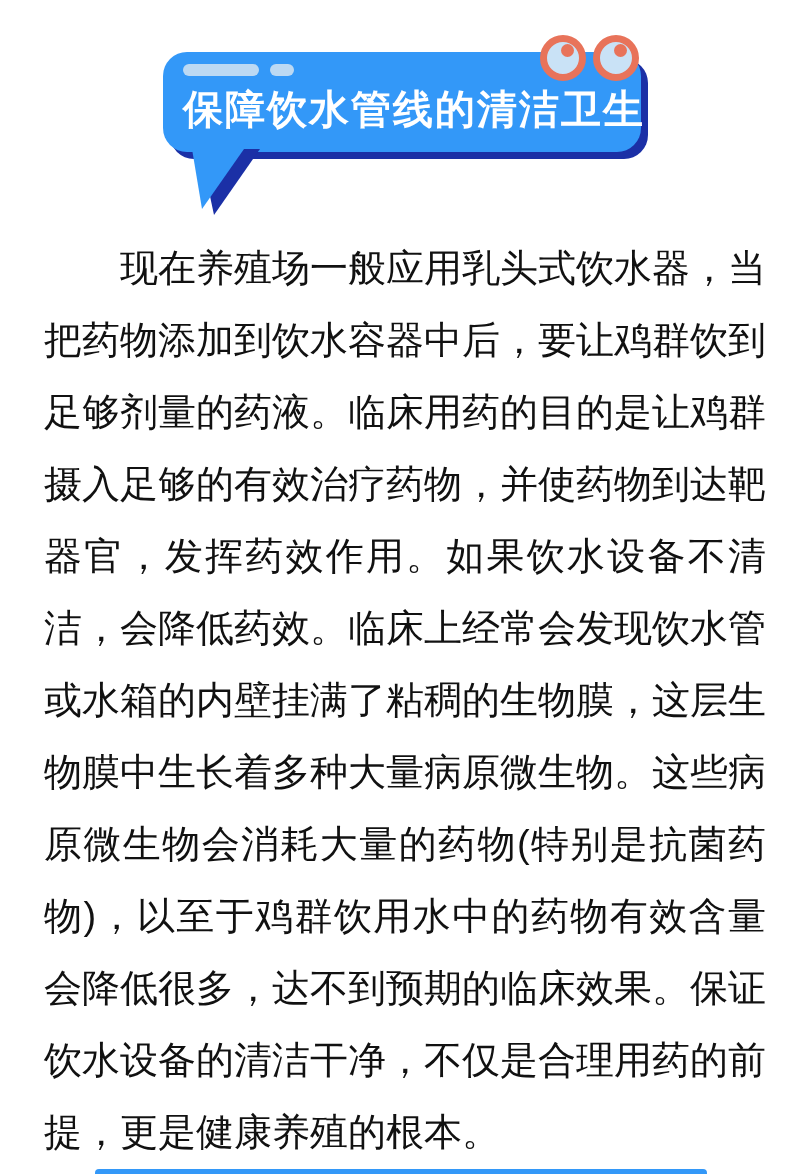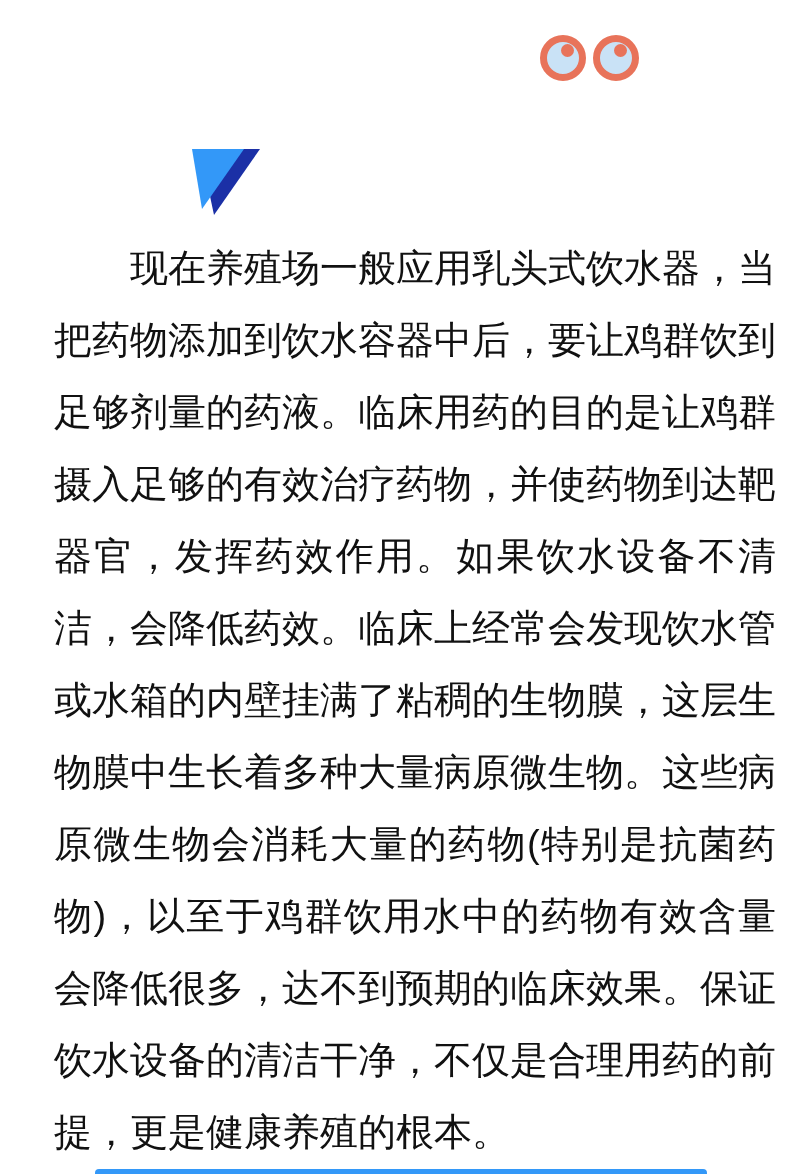--- a/index.html
+++ b/index.html
@@ -55,40 +55,45 @@
   }
   .eye-left{left:540px;}
   .eye-right{left:593px;}
   .eye .pupil{
     position:absolute;right:5px;top:2px;width:13px;height:13px;
     border-radius:50%;background:var(--eye-ring);
   }
 
   
   .article-paragraph{
-    position:absolute;left:54px;top:232px;width:722px;
+    position:absolute;left:44px;top:232px;width:722px;
     font-size:38px;line-height:72px;
     color:var(--text-black);
     text-align:justify;
     text-indent:2em;
     letter-spacing:0;
   }
 
   
   .next-bubble-edge{
     position:absolute;left:95px;top:1169px;width:612px;height:5px;
     background:var(--bubble-blue);
     border-radius:4px 4px 0 0;
   }
 </style>
 </head>
 <body>
 
 <div class="page">
 
+  <div class="title-bubble">
+    <div class="bar bar-long"></div>
+    <div class="bar bar-short"></div>
+    <div class="bubble-title">保障饮水管线的清洁卫生</div>
+  </div>
 
   <svg class="bubble-tail" viewBox="0 0 72 70" xmlns="http://www.w3.org/2000/svg">
     <polygon points="8,0 68,0 22,66" fill="#1B30A6"></polygon>
     <polygon points="0,0 52,0 10,60" fill="#3398F8"></polygon>
   </svg>
 
   <div class="eye eye-left">
     <div class="pupil"></div>
   </div>
   <div class="eye eye-right">

